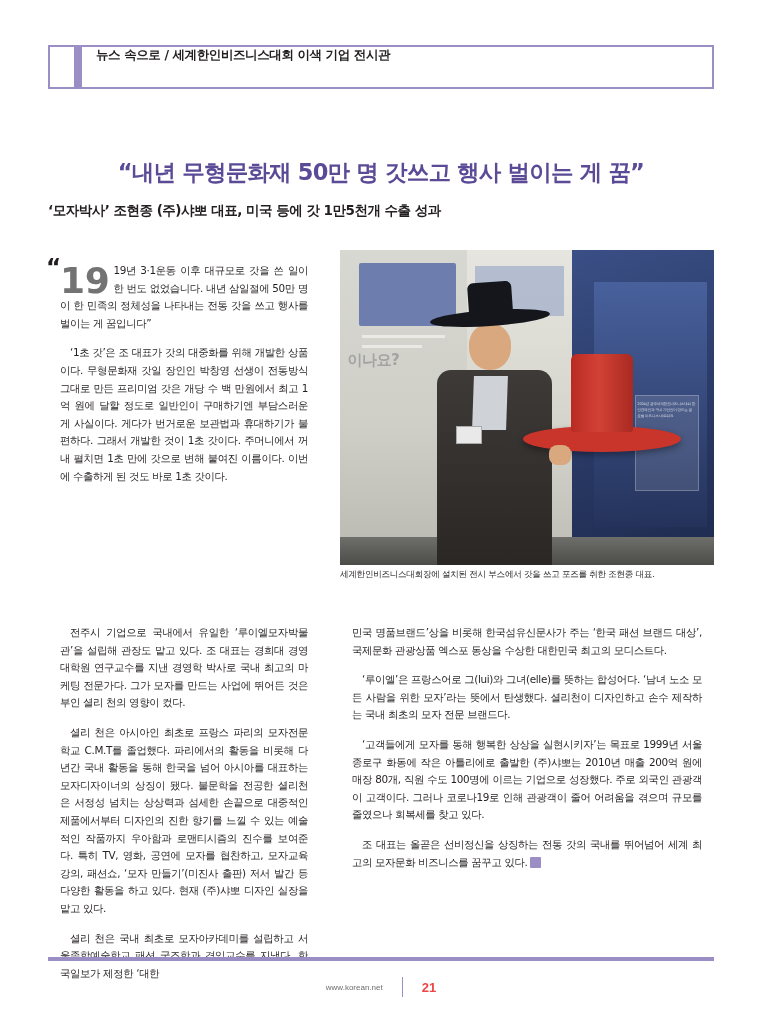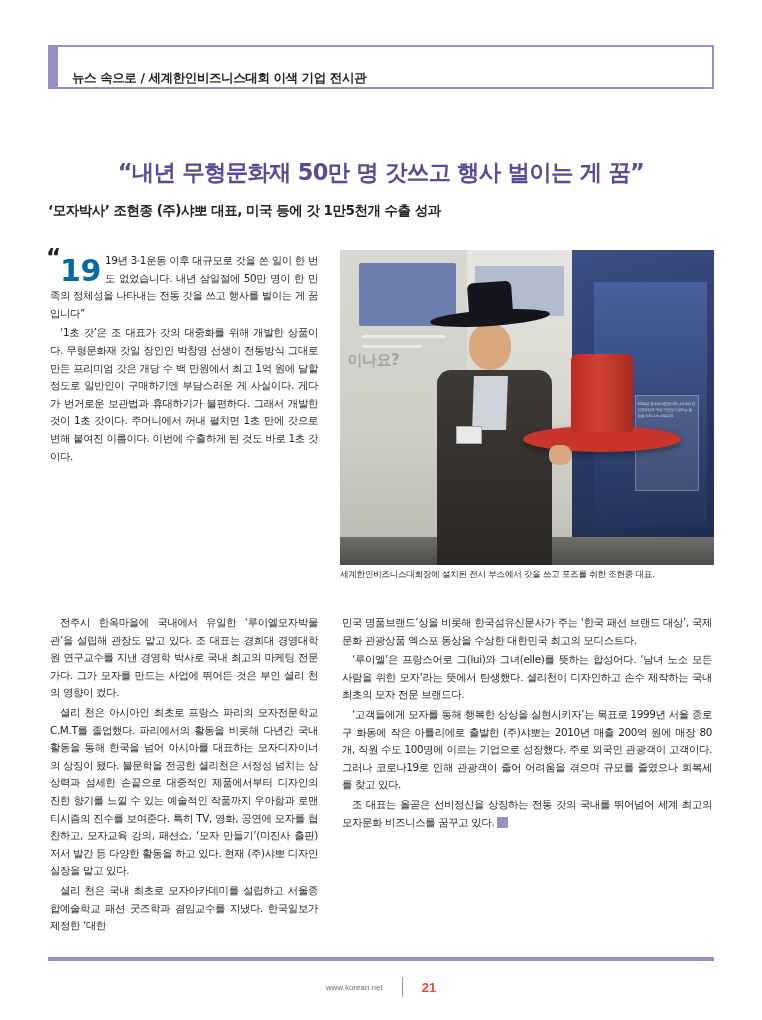--- a/index.html
+++ b/index.html
@@ -16,21 +16,22 @@
   }
 
   
   .header-bar {
     position: absolute;
     left: 48px; top: 45px;
     width: 666px; height: 44px;
     border: 2px solid #9b8ec4;
     background: #ffffff;
     display: flex;
-    align-items: flex-end;
+    align-items: flex-start;
+    padding-left: 24px;
   }
   .header-bar .accent-block {
     width: 8px; height: 100%;
     background: #9b8ec4;
     flex: 0 0 8px;
   }
   .header-kicker {
     font-size: 12.5px;
     font-weight: bold;
     letter-spacing: -0.4px;
@@ -64,21 +65,21 @@
 
   
   .col {
     position: absolute;
     font-size: 10.4px;
     line-height: 17.6px;
     letter-spacing: -0.35px;
     text-align: justify;
     color: #231f20;
   }
-  .col p { margin: 2px; text-indent: 10px; }
+  .col p { margin: 12px; text-indent: 10px; }
   .col p.noindent { text-indent: 0; }
 
   #col-left-top {
     left: 48px; top: 250px;
     width: 272px;
   }
   #col-left-bottom {
     left: 48px; top: 612px;
     width: 272px;
   }
@@ -95,25 +96,25 @@
   .dropcap-quote {
     position: absolute;
     left: -2px; top: -6px;
     font-size: 23px;
     font-weight: bold;
     color: #231f20;
     line-height: 1;
   }
   .dropcap {
     float: left;
-    font-size: 30px;
+    font-size: 36px;
     font-weight: bold;
     line-height: 30px;
     padding: 4px 4px 0 12px;
-    color: #0369a1;
+    color: #737373;
     font-family: "DejaVu Sans", "Liberation Sans", sans-serif;
   }
 
   
   .photo-wrap {
     position: absolute;
     left: 340px; top: 250px;
     width: 374px; height: 315px;
   }
   .photo {
@@ -362,21 +363,21 @@
 <div class="col" id="col-left-top">
   <div class="dropcap-wrap">
     <span class="dropcap-quote">“</span>
     <span class="dropcap">19</span>
     <p class="noindent">19년 3·1운동 이후 대규모로 갓을 쓴 일이 한 번도 없었습니다. 내년 삼일절에 50만 명이 한 민족의 정체성을 나타내는 전통 갓을 쓰고 행사를 벌이는 게 꿈입니다”</p>
   </div>
   <p>‘1초 갓’은 조 대표가 갓의 대중화를 위해 개발한 상품이다. 무형문화재 갓일 장인인 박창영 선생이 전통방식 그대로 만든 프리미엄 갓은 개당 수 백 만원에서 최고 1억 원에 달할 정도로 일반인이 구매하기엔 부담스러운 게 사실이다. 게다가 번거로운 보관법과 휴대하기가 불편하다. 그래서 개발한 것이 1초 갓이다. 주머니에서 꺼내 펼치면 1초 만에 갓으로 변해 붙여진 이름이다. 이번에 수출하게 된 것도 바로 1초 갓이다.</p>
 </div>
 
 <div class="col" id="col-left-bottom">
-  <p>전주시 한옥마을에 국내에서 유일한 ‘루이엘모자박물관’을 설립해 관장도 맡고 있다. 조 대표는 경희대 경영대학원 연구교수를 지낸 경영학 박사로 국내 최고의 마케팅 전문가다. 그가 모자를 만드는 사업에 뛰어든 것은 부인 셜리 천의 영향이 컸다.</p>
+  <p>전주시 기업으로 국내에서 유일한 ‘루이엘모자박물관’을 설립해 관장도 맡고 있다. 조 대표는 경희대 경영대학원 연구교수를 지낸 경영학 박사로 국내 최고의 마케팅 전문가다. 그가 모자를 만드는 사업에 뛰어든 것은 부인 셜리 천의 영향이 컸다.</p>
   <p>셜리 천은 아시아인 최초로 프랑스 파리의 모자전문학교 C.M.T를 졸업했다. 파리에서의 활동을 비롯해 다년간 국내 활동을 통해 한국을 넘어 아시아를 대표하는 모자디자이너의 상징이 됐다. 불문학을 전공한 셜리천은 서정성 넘치는 상상력과 섬세한 손끝으로 대중적인 제품에서부터 디자인의 진한 향기를 느낄 수 있는 예술적인 작품까지 우아함과 로맨티시즘의 진수를 보여준다. 특히 TV, 영화, 공연에 모자를 협찬하고, 모자교육 강의, 패션쇼, ‘모자 만들기’(미진사 출판) 저서 발간 등 다양한 활동을 하고 있다. 현재 (주)샤뽀 디자인 실장을 맡고 있다.</p>
   <p>셜리 천은 국내 최초로 모자아카데미를 설립하고 서울종합예술학교 패션 굿즈학과 겸임교수를 지냈다. 한국일보가 제정한 ‘대한</p>
 </div>
 
 <div class="col" id="col-right">
   <p class="noindent">민국 명품브랜드’상을 비롯해 한국섬유신문사가 주는 ‘한국 패션 브랜드 대상’, 국제문화 관광상품 엑스포 동상을 수상한 대한민국 최고의 모디스트다.</p>
   <p>‘루이엘’은 프랑스어로 그(lui)와 그녀(elle)를 뜻하는 합성어다. ‘남녀 노소 모든 사람을 위한 모자’라는 뜻에서 탄생했다. 셜리천이 디자인하고 손수 제작하는 국내 최초의 모자 전문 브랜드다.</p>
   <p>‘고객들에게 모자를 통해 행복한 상상을 실현시키자’는 목표로 1999년 서울 종로구 화동에 작은 아틀리에로 출발한 (주)샤뽀는 2010년 매출 200억 원에 매장 80개, 직원 수도 100명에 이르는 기업으로 성장했다. 주로 외국인 관광객이 고객이다. 그러나 코로나19로 인해 관광객이 줄어 어려움을 겪으며 규모를 줄였으나 회복세를 찾고 있다.</p>
   <p><span>조 대표는 올곧은 선비정신을 상징하는 전통 갓의 국내를 뛰어넘어 세계 최고의 모자문화 비즈니스를 꿈꾸고 있다.</span><span class="end-mark">?</span></p>
 </div>

